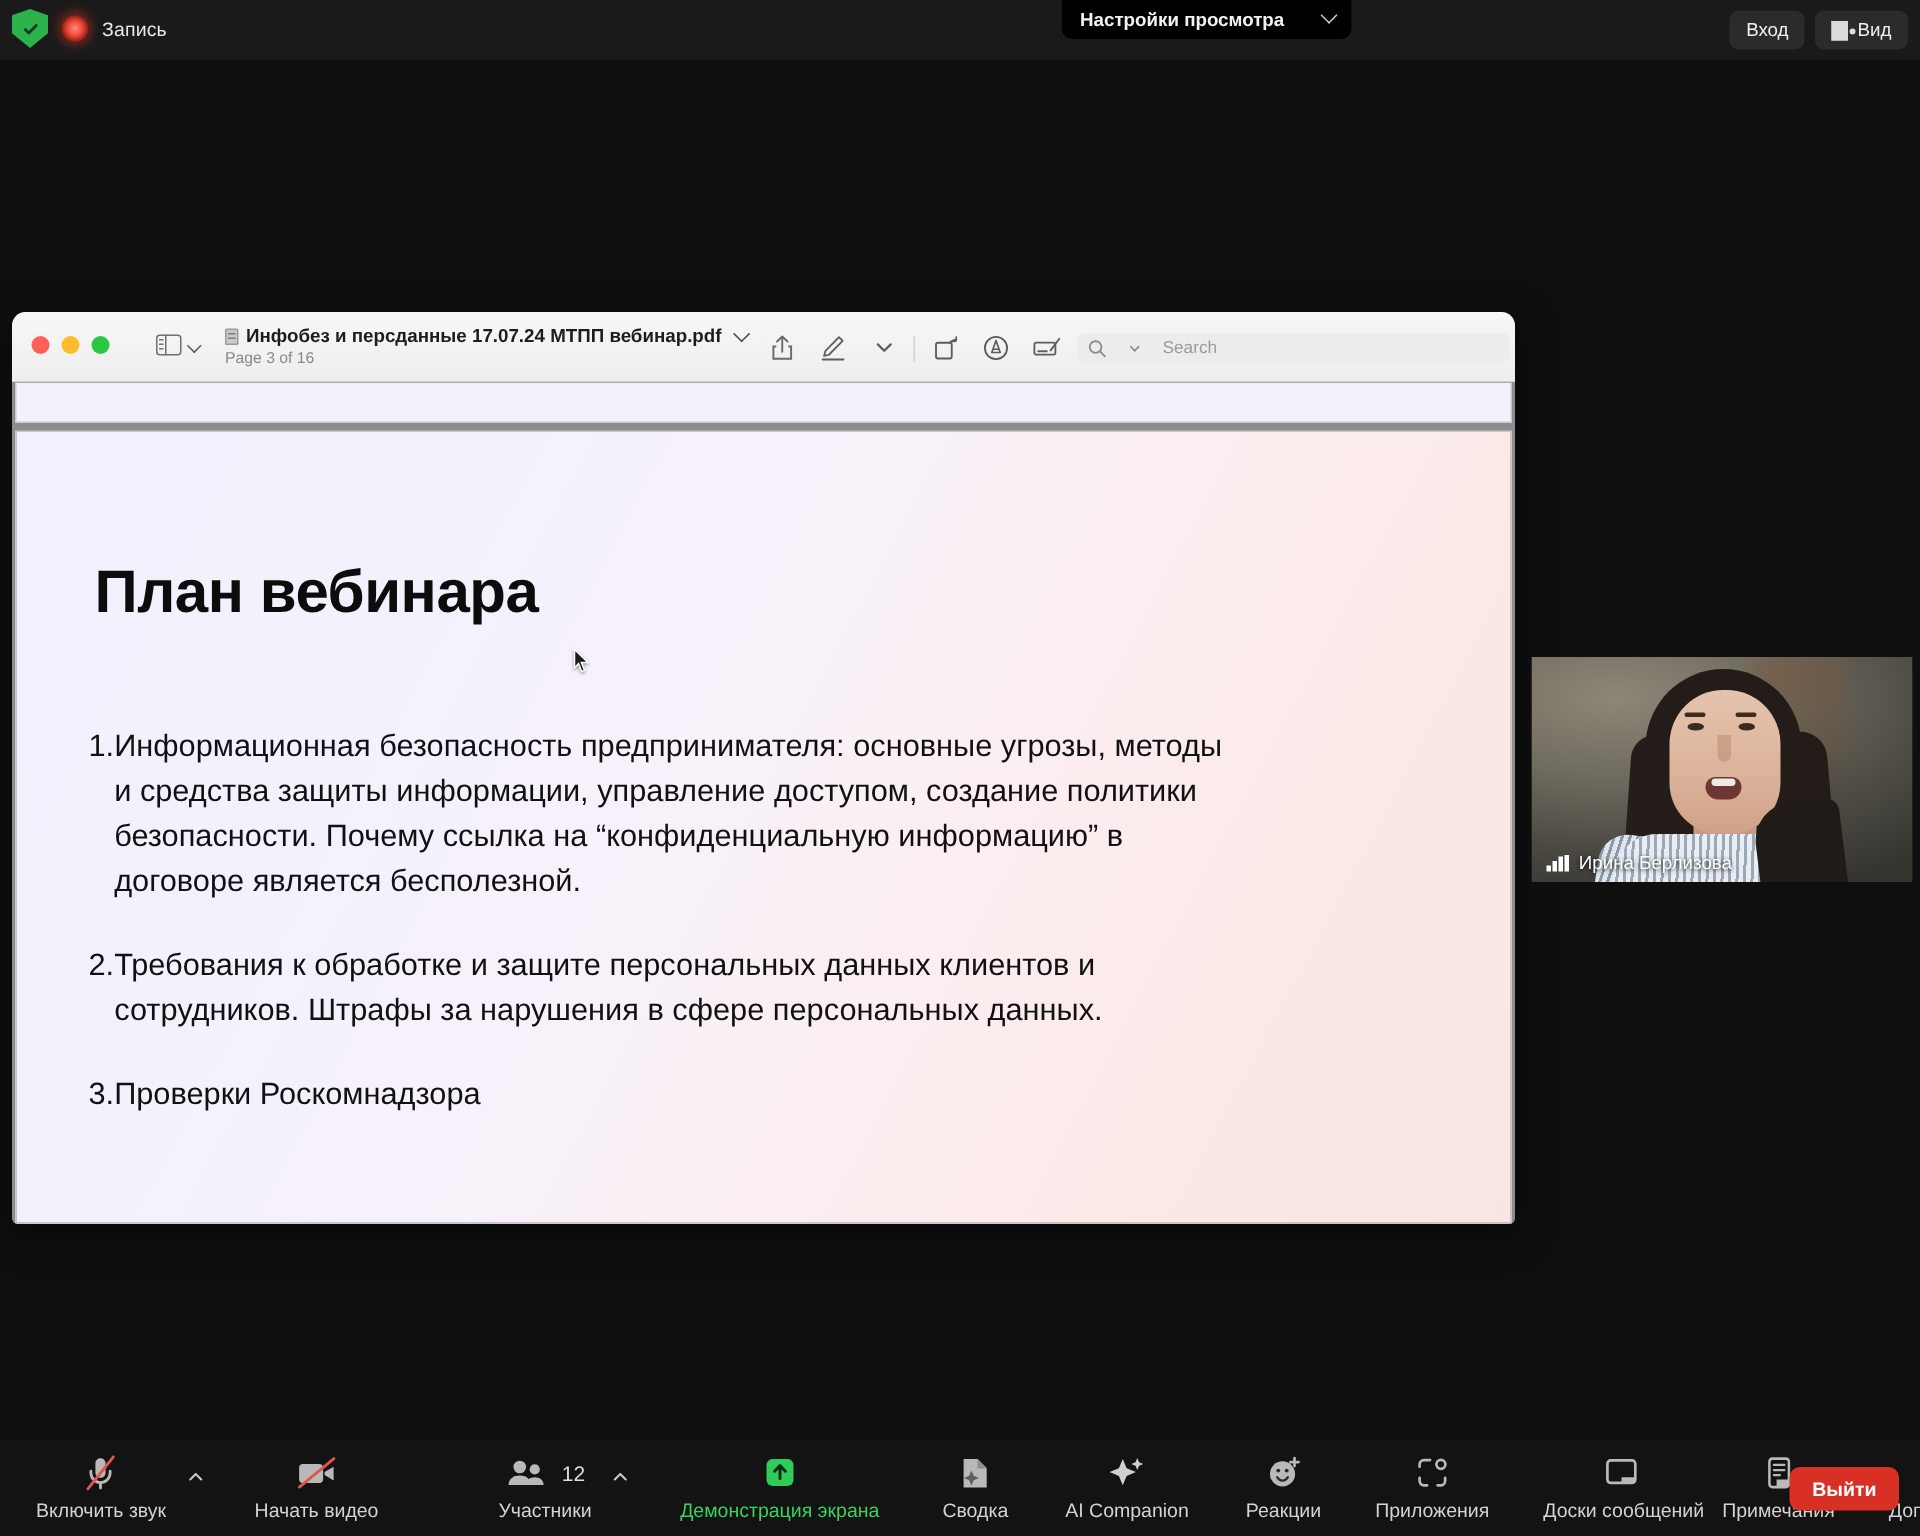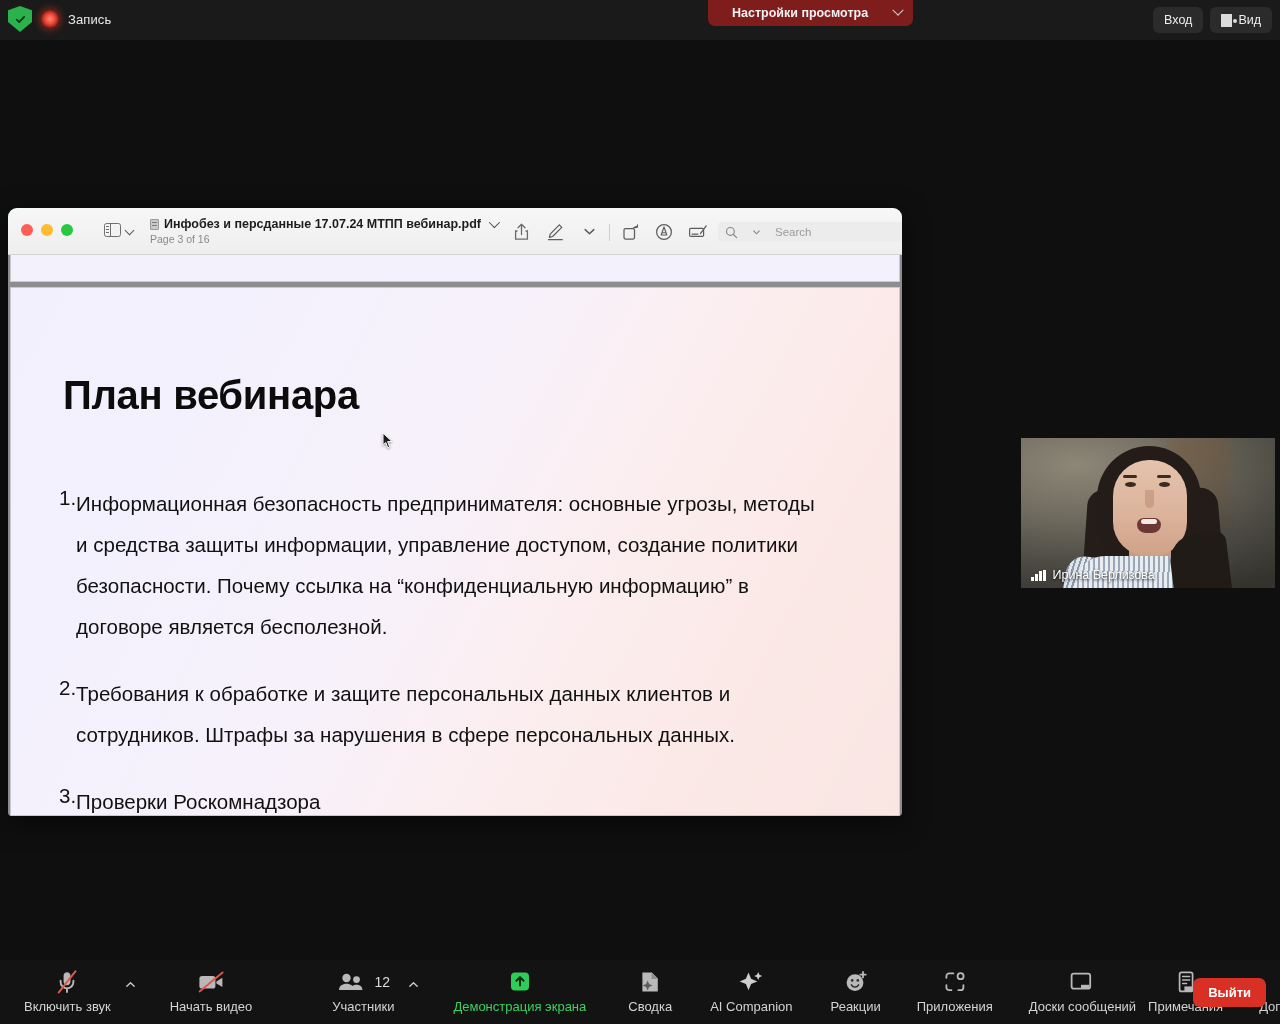--- a/index.html
+++ b/index.html
@@ -31,39 +31,39 @@
   .rec-label{ color:#e8e8e8; font-size:13px; letter-spacing:.1px; }
 
   .share-pill{
     position:absolute; left:406px; top:1px; height:21px;
     background:#2ad15c; color:#06240e; font-size:12.5px; font-weight:600;
     display:flex;align-items:center; padding:0 13px; border-radius:0 0 3px 3px;
     white-space:nowrap;
   }
   .view-settings{
     position:absolute; left:708px; top:0; height:26px;
-    background:#7f1d1d; color:#f2f2f2; font-size:12.5px; font-weight:600;
-    display:flex;align-items:center;gap:26px; padding:0 11px 0 24px;
+    background:#000000; color:#f2f2f2; font-size:12.5px; font-weight:600;
+    display:flex;align-items:center;gap:26px; padding:0 11px 0 12px;
     border-radius:0 0 7px 7px; white-space:nowrap; cursor:pointer;
   }
   .chev{ width:8px;height:8px;border-right:1.6px solid #cfcfcf;border-bottom:1.6px solid #cfcfcf;
          transform:rotate(45deg) translate(-2px,-2px); }
 
   .tb-right{ position:absolute; right:8px; top:7px; display:flex; gap:7px; }
   .tb-btn{
     height:26px; background:#2b2b2b; color:#efefef; font-size:12.5px;
     display:flex;align-items:center;gap:6px; padding:0 11px; border-radius:6px; cursor:pointer;
   }
   .door-ico{ width:11px;height:13px;border:1.6px solid #dcdcdc;border-right:none;position:relative;}
   .door-ico:after{content:"";position:absolute;right:-5px;top:4px;width:4px;height:4px;border-radius:50%;background:#dcdcdc;}
   .door-ico.filled{ background:#dcdcdc; }
 
   
   .pdfwin{
-    position:absolute; left:8px; top:208px; width:894px; height:608px;
+    position:absolute; left:8px; top:208px; width:1002px; height:608px;
     border-radius:9px 9px 4px 4px; overflow:hidden;
     box-shadow:0 6px 26px rgba(0,0,0,.55);
     background:#0f766e;
   }
   .pdf-toolbar{
     position:relative; height:47px; width:100%;
     background:linear-gradient(#f7f7f7,#eeeeee);
     border-bottom:1px solid #d3d3d3;
   }
   .traffic{ position:absolute; left:13px; top:16px; display:flex; gap:8px; }
@@ -128,21 +128,21 @@
     border:1px solid #c9c9cc;
     overflow:hidden;
   }
   .slide-title{
     position:absolute; left:52px; top:85px;
     font-size:40px; font-weight:700; color:#0c0c0c; letter-spacing:-.3px;
   }
   .slide-list{ position:absolute; left:48px; top:195px; width:760px; }
   .li{ display:flex; margin-bottom:26px; }
   .li-num{ font-size:20.5px; color:#111; line-height:29px; }
-  .li-txt{ font-size:20.5px; color:#111; line-height:41px; }
+  .li-txt{ font-size:20.5px; color:#111; line-height:30px; }
   .li2 .li-txt{ width:660px; }
   .li3{ margin-bottom:0; }
 
   .resize-grip{
     position:absolute; left:1000px; top:488px; width:10px; height:52px; z-index:30;
     display:flex; gap:3px; align-items:center; justify-content:center;
   }
 
   
   .vtile{

